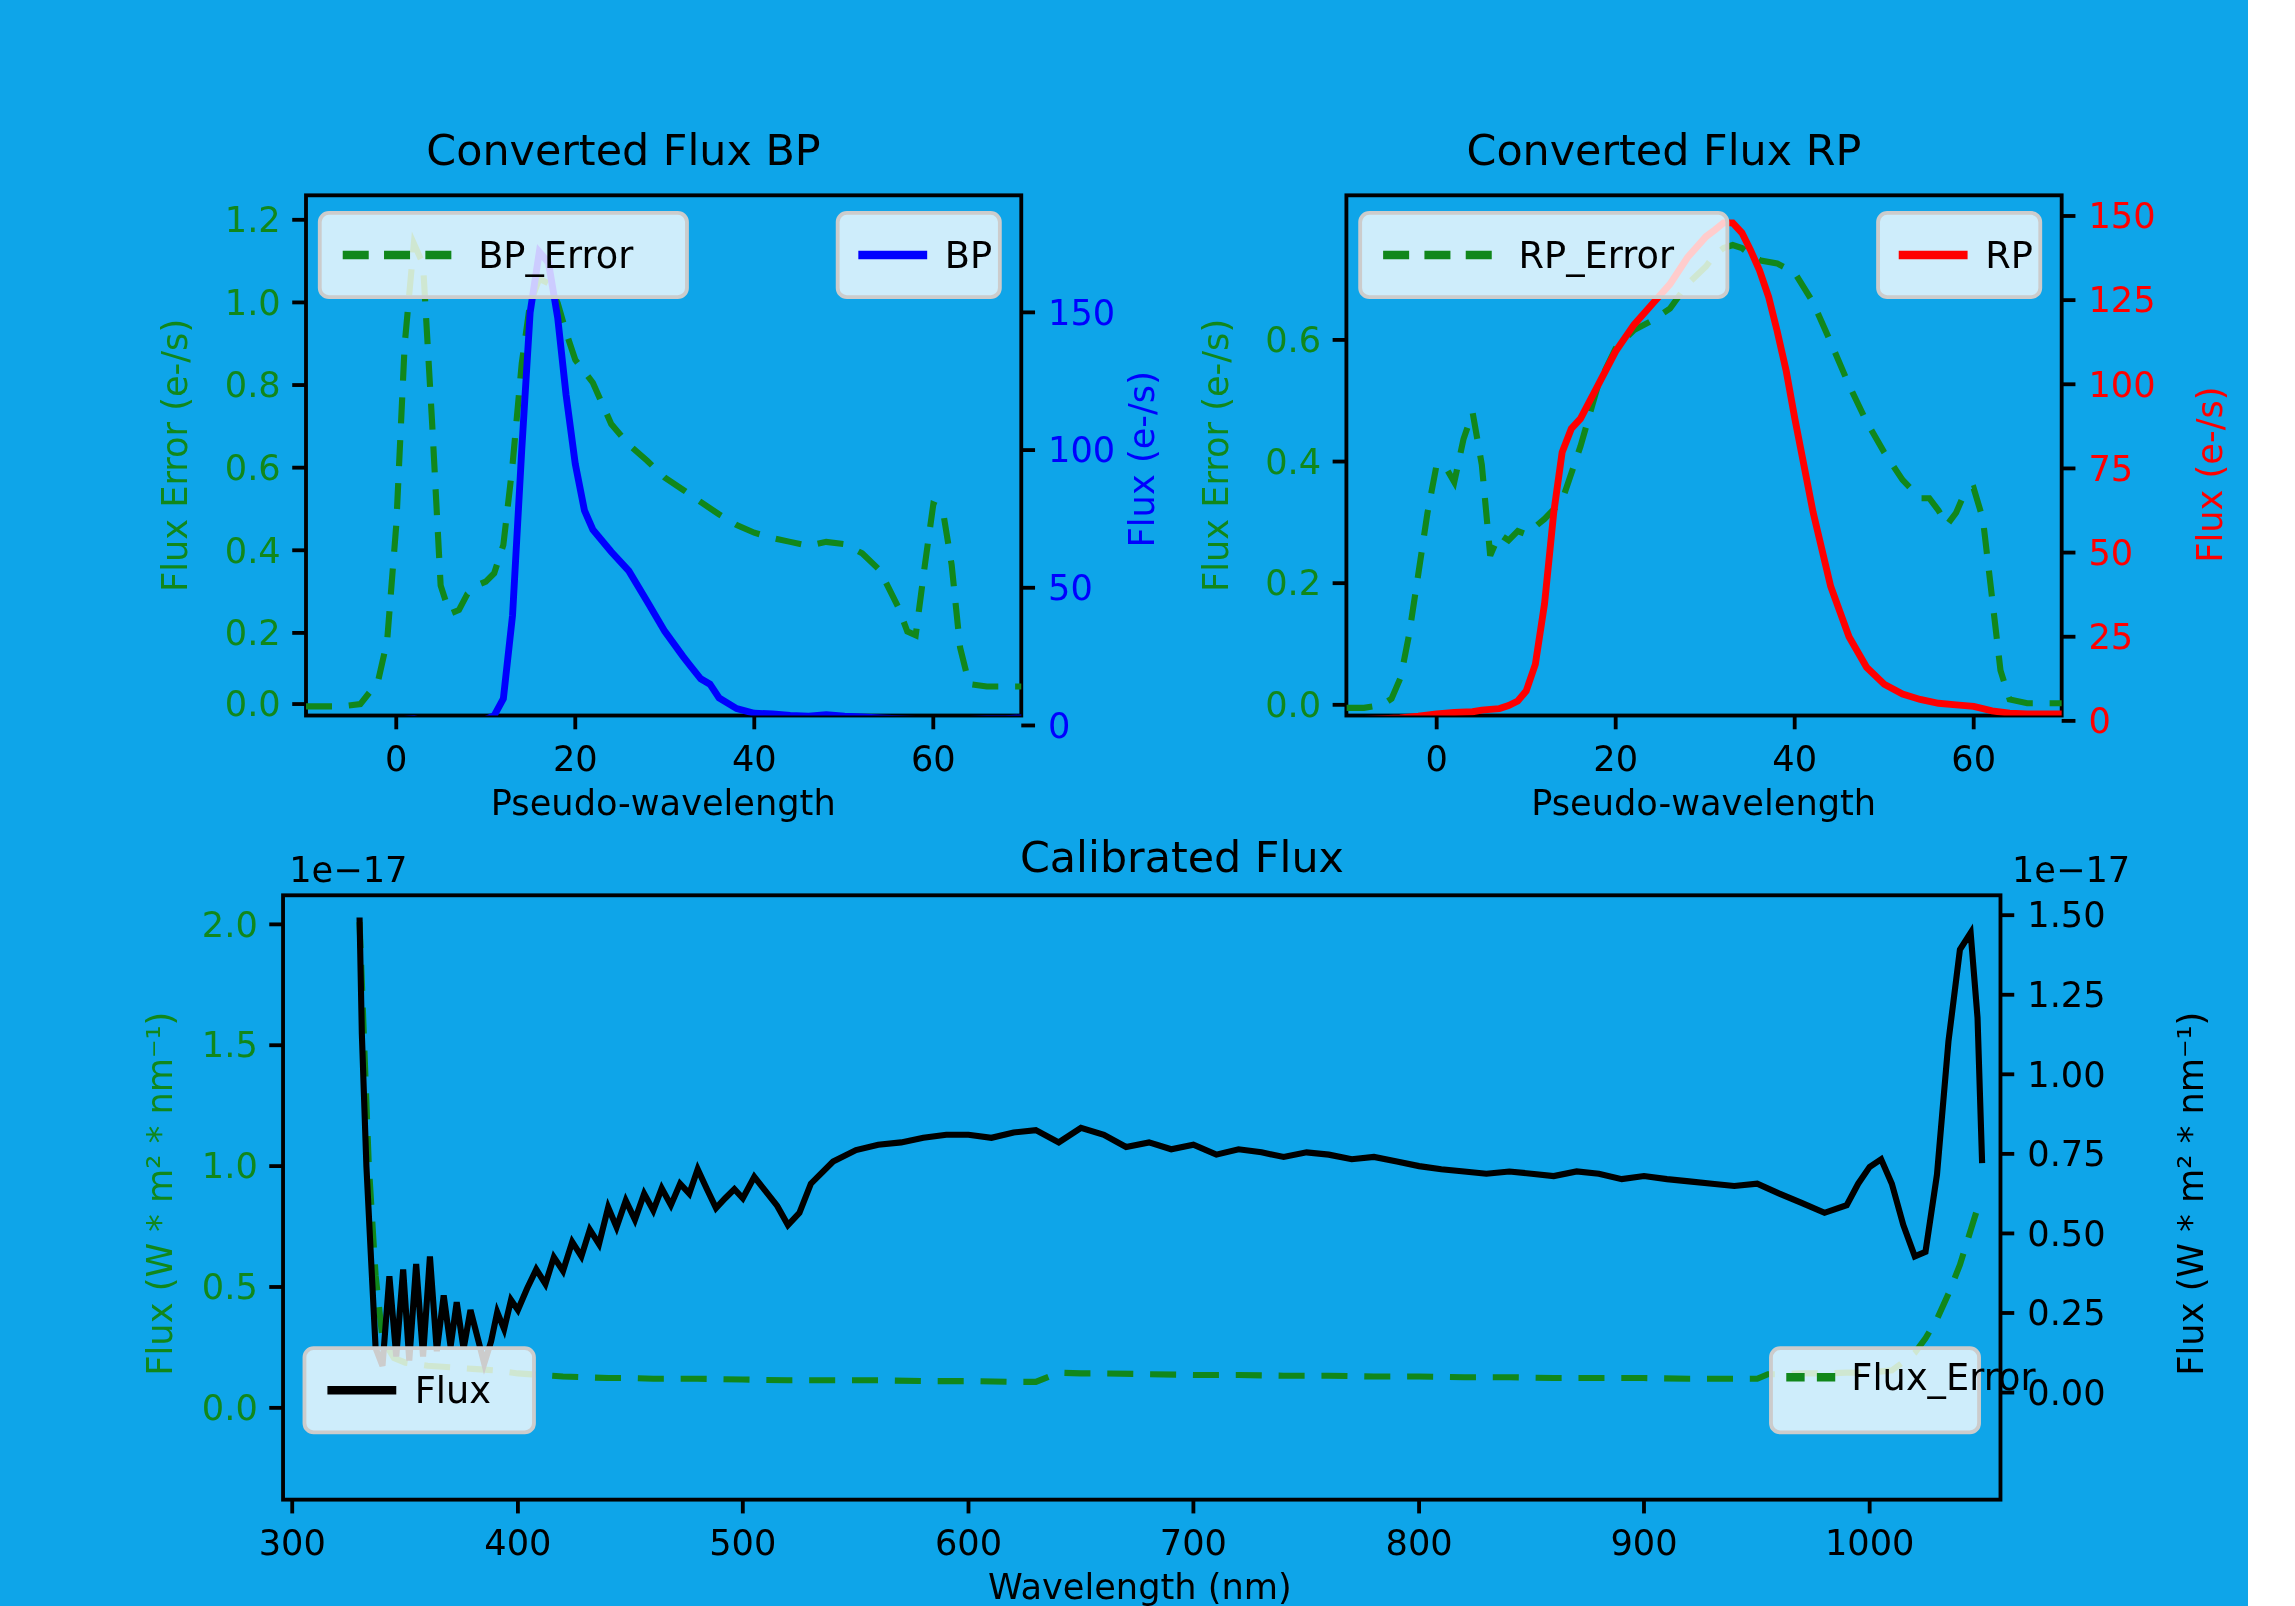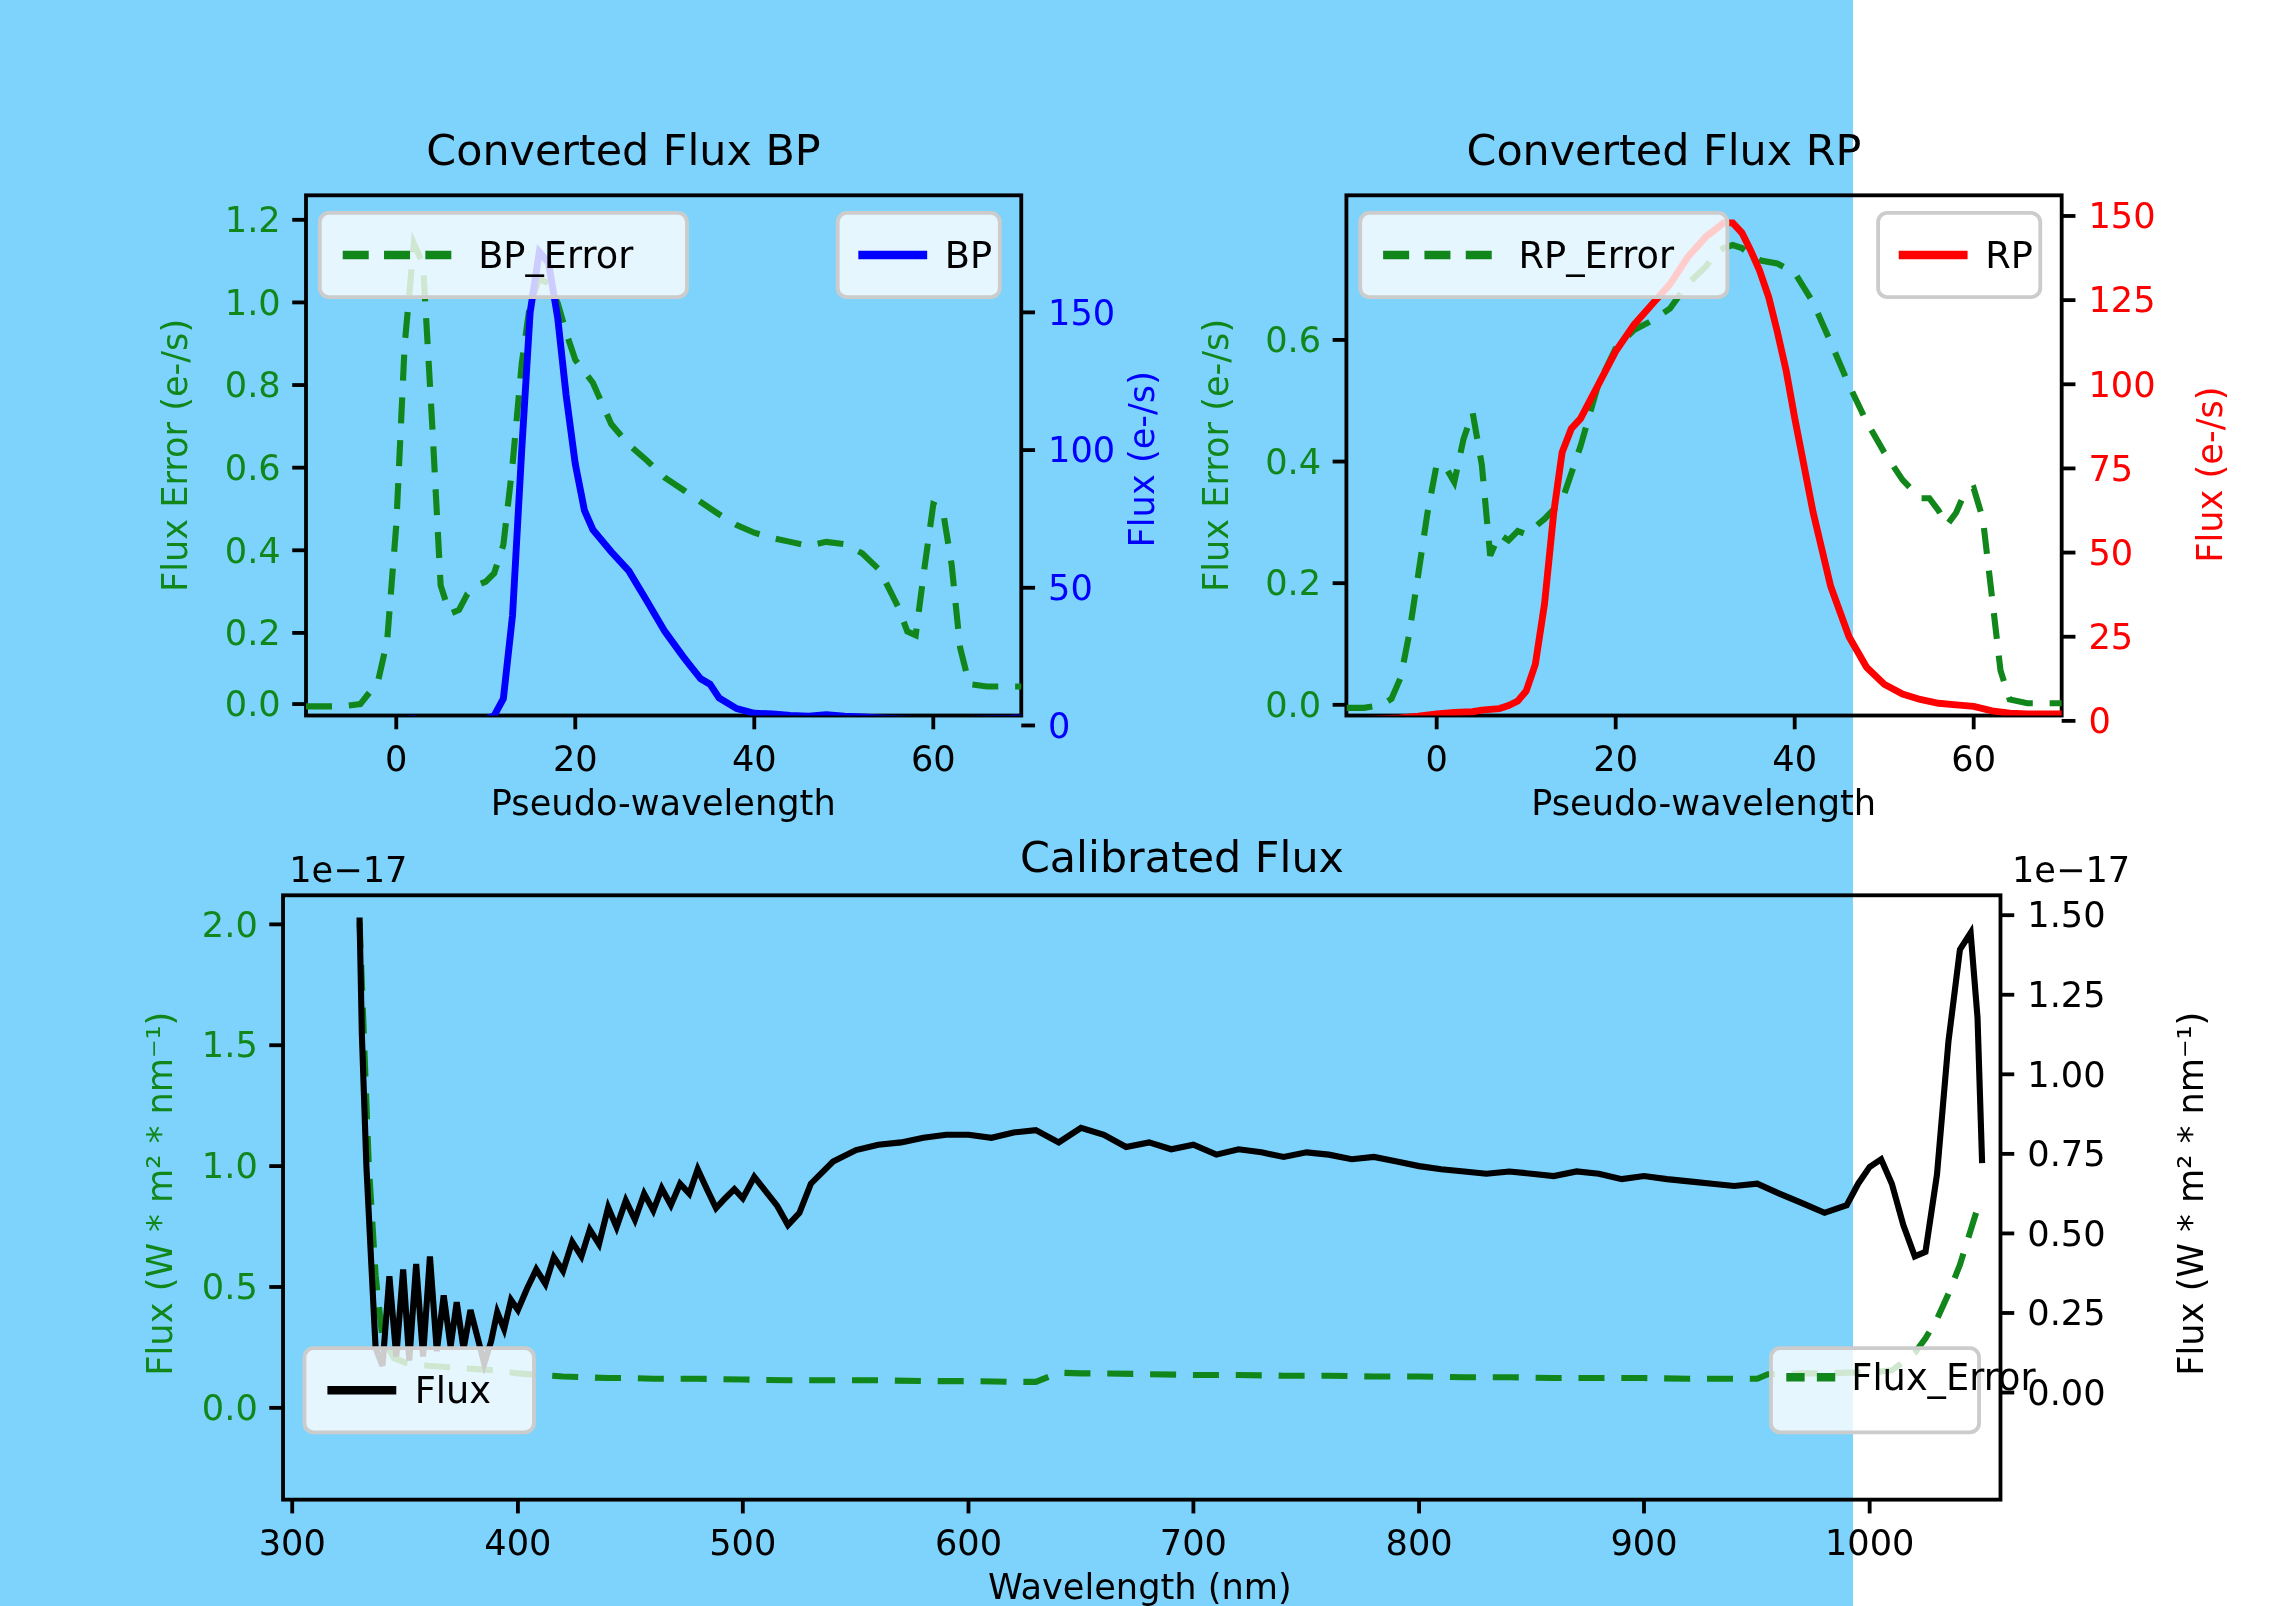--- a/index.html
+++ b/index.html
@@ -1,17 +1,17 @@
 <!DOCTYPE html>
 <html style="font-size:12.2px"><head>
 <meta charset="utf-8">
 <style>
   html,body{margin:0;padding:0;background:#ffffff;}
   body{width:2295px;height:1607px;font-family:"DejaVu Sans",sans-serif;}
-  #root{position:relative;width:1853px;height:1607px;background:#7dd3fc;}
+  #root{position:relative;width:2248px;height:1607px;background:#0ea5e9;}
   svg{display:block;}
   .tickline{stroke:#000;stroke-width:5;}
   .tklbl{font-family:"DejaVu Sans",sans-serif;font-size:46px;}
   .tklbl-g{fill:#11871b;}
   .tklbl-b{fill:#0000ff;}
   .tklbl-r{fill:#ff0000;}
   .tklbl-k{fill:#000000;}
   .axlbl{font-family:"DejaVu Sans",sans-serif;font-size:46px;}
   .axlbl-g{fill:#11871b;}
   .axlbl-b{fill:#0000ff;}

